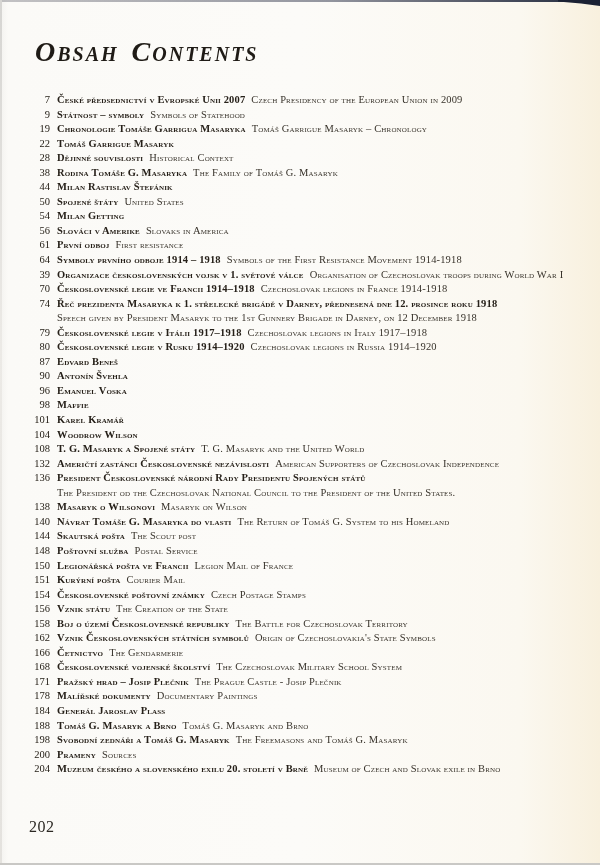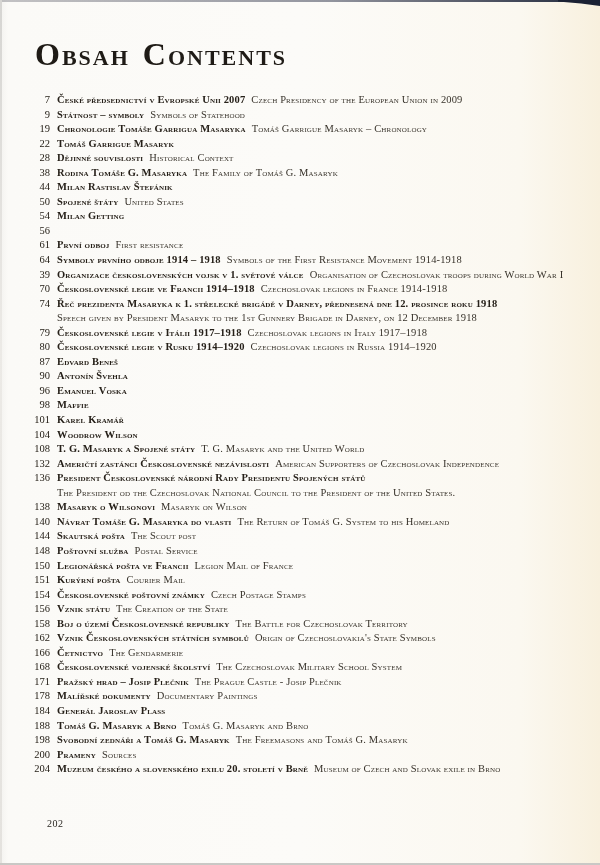--- a/index.html
+++ b/index.html
@@ -37,24 +37,25 @@
     position: absolute; top: 0; left: 0; bottom: 0; width: 2px;
     background: linear-gradient(180deg, #d6d5d2, #eceae6 40%, #e4e2de);
   }
   
   .heading {
     position: absolute;
     top: 36px;
     left: 35px;
     font-variant: small-caps;
     font-weight: 700;
-    font-size: 32px;
+    font-size: 28px;
     letter-spacing: 2px;
     color: #1f1b16;
     white-space: nowrap;
+    font-style: italic;
   }
   .heading .word2 { margin-left: 13px; }
   
   .toc {
     position: absolute;
     top: 93px;
     left: 28px;
     right: 6px;
   }
   .toc-row {
@@ -76,22 +77,22 @@
     font-variant: small-caps;
     letter-spacing: 0.15px;
   }
   .cz { font-weight: 700; color: #262019; }
   .en { font-weight: 400; color: #37322a; }
   .cz + .en { margin-left: 6px; }
   
   .folio {
     position: absolute;
     top: 818px;
-    left: 47px;
-    font-size: 10px;
+    left: 29px;
+    font-size: 16px;
     color: #2b2823;
     letter-spacing: 0.5px;
   }
 </style>
 </head>
 <body>
 
 <div class="page">
   <div class="edge-top"></div>
   <div class="edge-top-corner"></div>
@@ -143,20 +144,21 @@
     <span class="titles"><span class="cz">Spojené štáty</span><span class="en">United States</span></span>
   </div>
 
   <div class="toc-row">
     <span class="num">54</span>
     <span class="titles"><span class="cz">Milan Getting</span></span>
   </div>
 
   <div class="toc-row">
     <span class="num">56</span>
+    <span class="titles"><span class="cz">Slováci v Amerike</span><span class="en">Slovaks in America</span></span>
   </div>
 
   <div class="toc-row">
     <span class="num">61</span>
     <span class="titles"><span class="cz">První odboj</span><span class="en">First resistance</span></span>
   </div>
 
   <div class="toc-row">
     <span class="num">64</span>
     <span class="titles"><span class="cz">Symboly prvního odboje 1914 – 1918</span><span class="en">Symbols of the First Resistance Movement 1914-1918</span></span>

